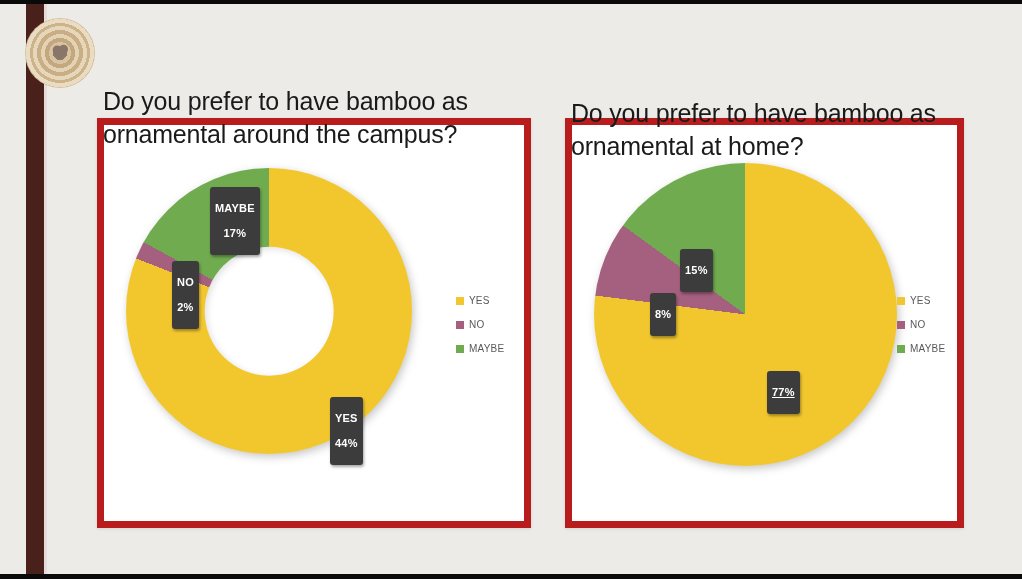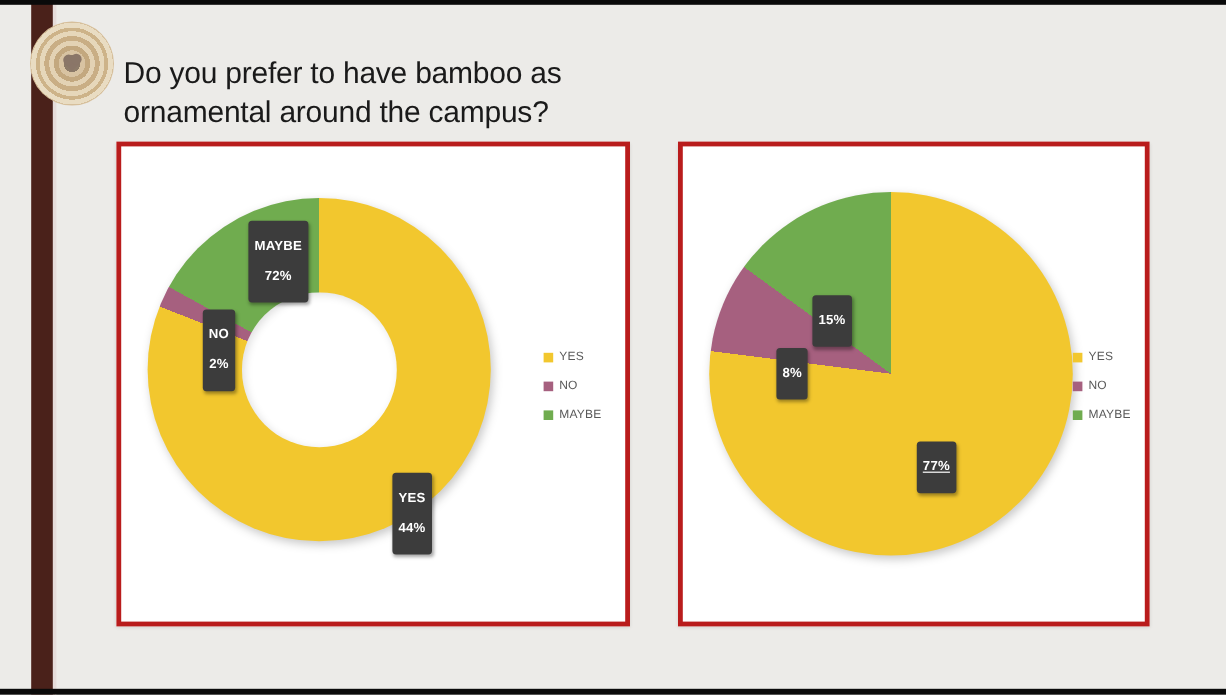--- a/index.html
+++ b/index.html
@@ -96,29 +96,30 @@
 
   
   .slide-title {
     position: absolute;
     color: #1A1A1A;
     font-size: 25px;
     line-height: 1.32;
     font-weight: 400;
     letter-spacing: -0.2px;
     z-index: 15;
+    margin-top: 40px;
   }
   #title-left  { left: 103px; top: 45px;  width: 420px; }
   #title-right { left: 571px; top: 57px;  width: 400px; }
 
   
   .chart-panel {
     position: absolute;
     background: #FFFFFF;
-    border: 4px solid #b91c1c;
+    border: 7px solid #b91c1c;
     box-shadow: 0 1px 3px rgba(0,0,0,0.10);
     z-index: 12;
   }
   #panel-left  { left: 97px;  top: 118px; width: 420px; height: 396px; }
   #panel-right { left: 565px; top: 118px; width: 385px; height: 396px; }
 
   .panel-inner {
     position: relative;
     width: 100%;
     height: 100%;
@@ -213,21 +214,21 @@
   <div class="chart-panel" id="panel-left">
     <div class="panel-inner">
 
       <div class="pie-wrap" id="pie-left-wrap">
         <div class="pie" id="pie-left" style="background: conic-gradient(rgb(242, 199, 46) 0deg, rgb(242, 199, 46) 291.6deg, rgb(166, 96, 127) 291.6deg, rgb(166, 96, 127) 298.8deg, rgb(112, 172, 79) 298.8deg, rgb(112, 172, 79) 360deg);"></div>
         <div class="donut-hole"></div>
       </div>
 
       <div class="data-label" style="left:106px; top:62px;">
         <span class="lbl-cat">MAYBE</span>
-        <span class="lbl-val">72%</span>
+        <span class="lbl-val">17%</span>
       </div>
 
       <div class="data-label" style="left:68px; top:136px;">
         <span class="lbl-cat">NO</span>
         <span class="lbl-val">2%</span>
       </div>
 
       <div class="data-label" style="left:226px; top:272px;">
         <span class="lbl-cat">YES</span>
         <span class="lbl-val">44%</span>
@@ -244,20 +245,21 @@
         </div>
         <div class="legend-item">
           <span class="legend-swatch" style="background:#70AC4F"></span>
           <span class="legend-text">MAYBE</span>
         </div>
       </div>
 
     </div>
   </div>
 
+  <div class="slide-title" id="title-right">Do you prefer to have bamboo as ornamental at home?</div>
 
   <div class="chart-panel" id="panel-right">
     <div class="panel-inner">
 
       <div class="pie-wrap" id="pie-right-wrap">
         <div class="pie" id="pie-right" style="background: conic-gradient(rgb(242, 199, 46) 0deg, rgb(242, 199, 46) 277.2deg, rgb(166, 96, 127) 277.2deg, rgb(166, 96, 127) 306deg, rgb(112, 172, 79) 306deg, rgb(112, 172, 79) 360deg);"></div>
       </div>
 
       <div class="data-label" style="left:108px; top:124px;text-align:center;">
         <span class="lbl-val">15%</span>

